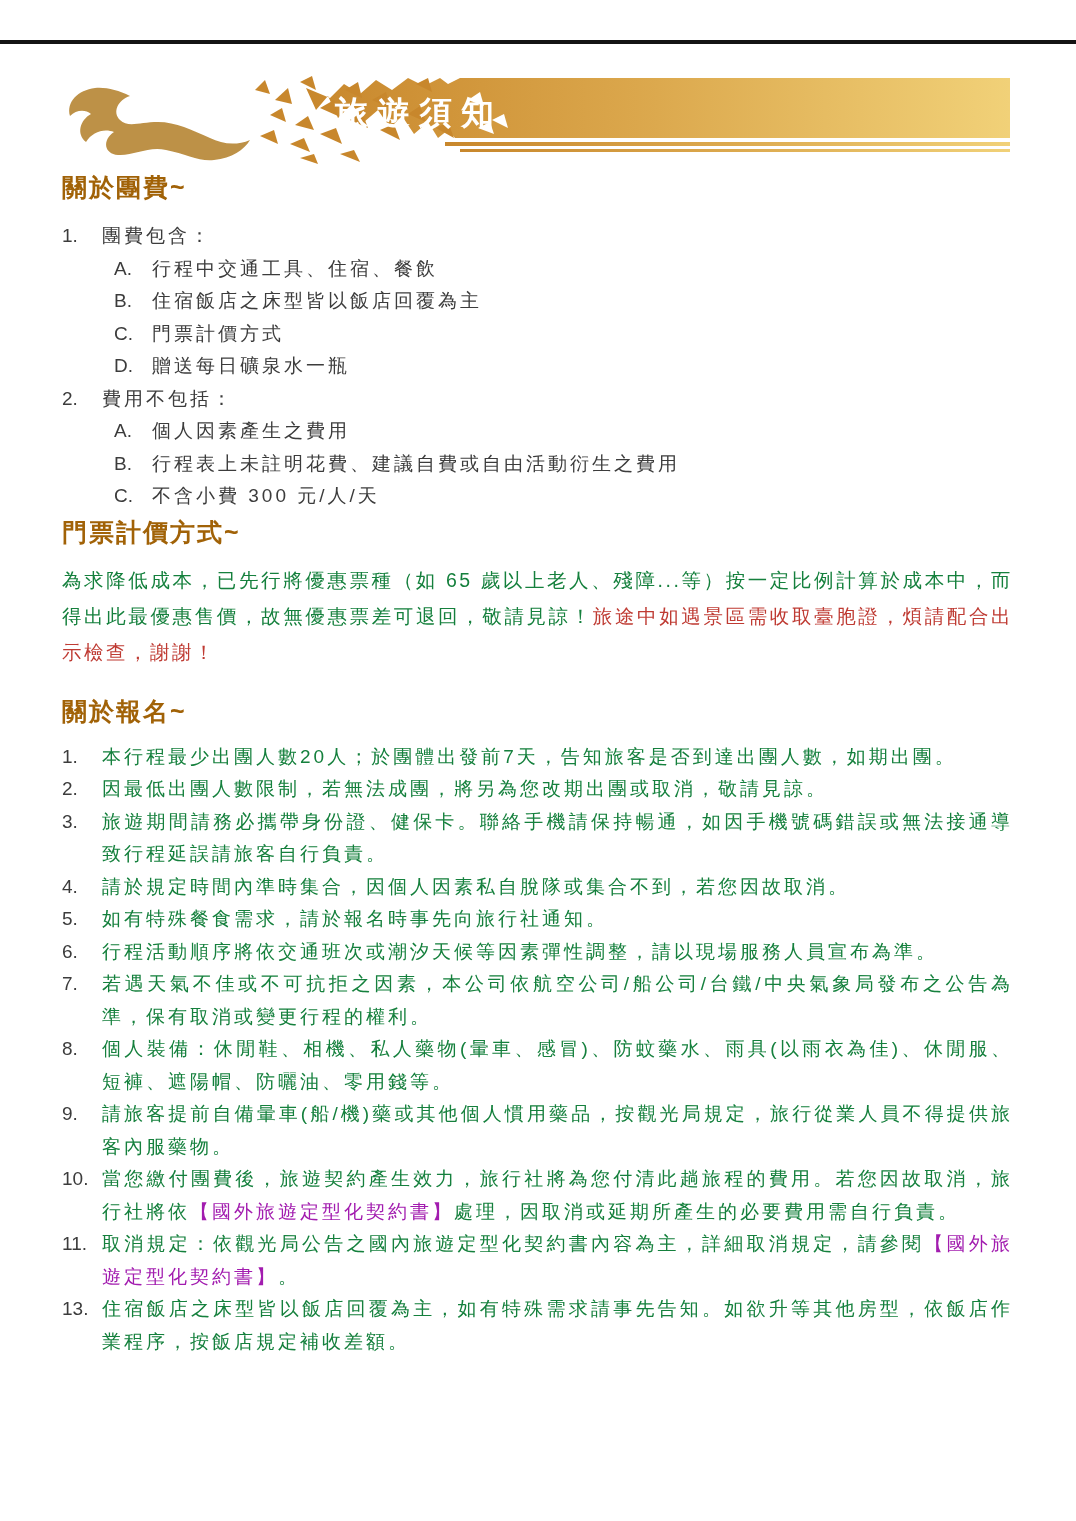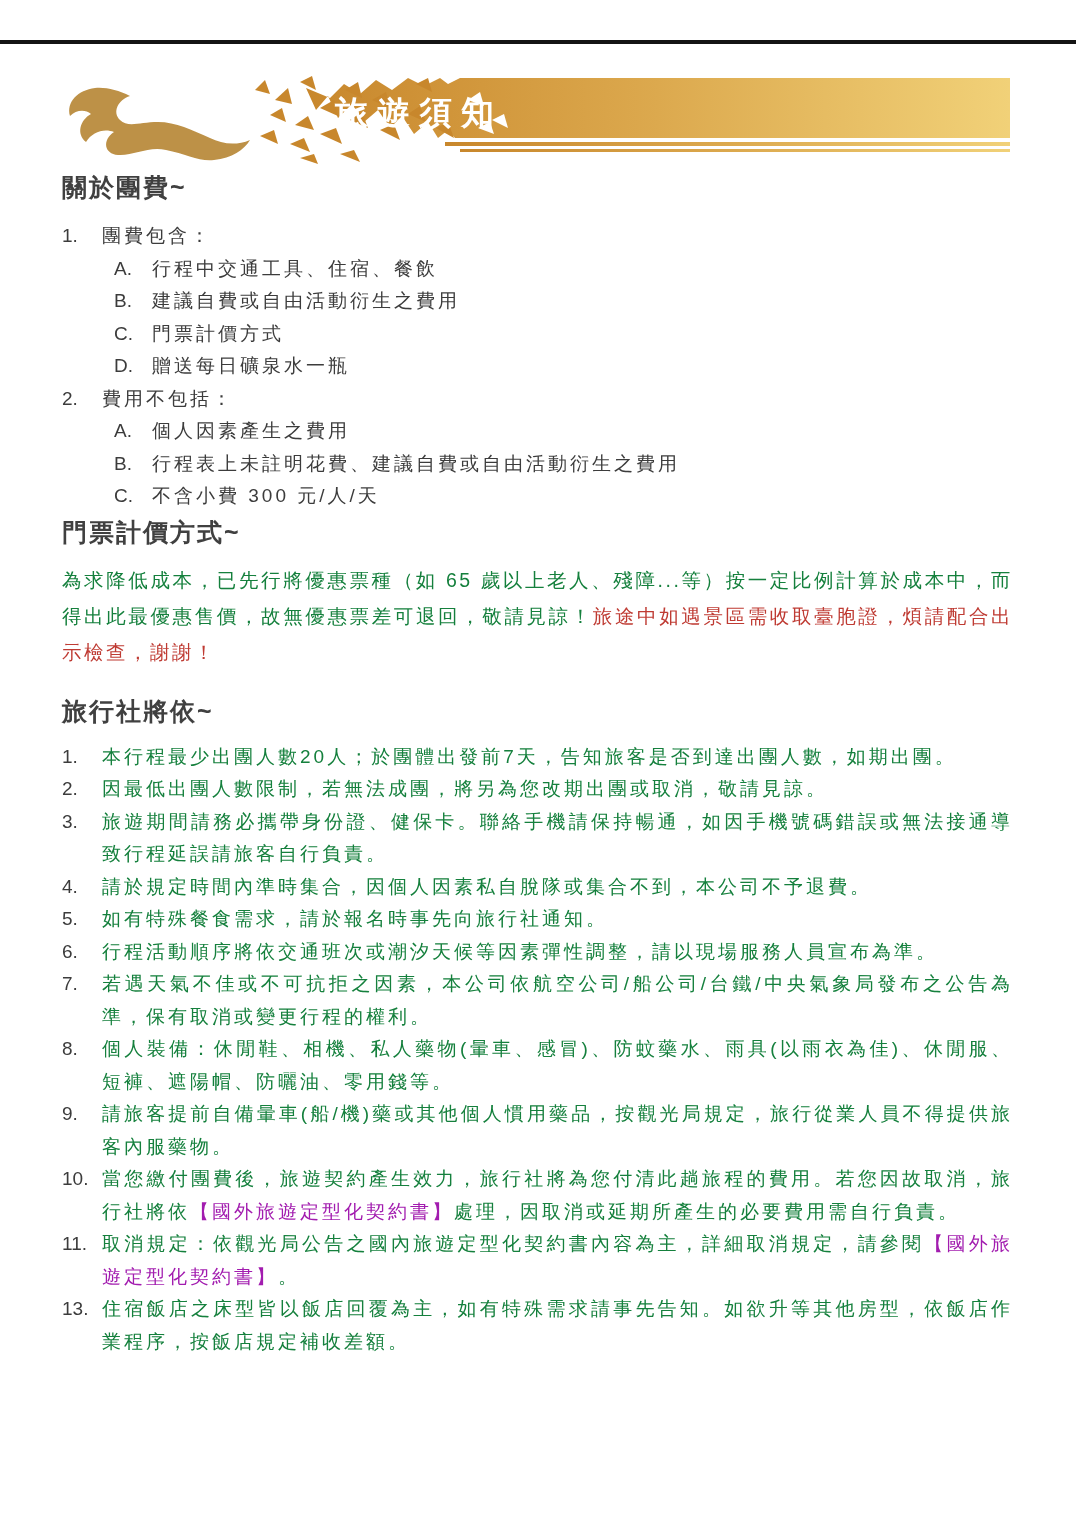--- a/index.html
+++ b/index.html
@@ -10,21 +10,21 @@
   }
   .topline{position:absolute;top:40px;left:0;width:1076px;height:4px;background:#141414;}
   .banner{position:absolute;top:70px;left:0;width:1076px;height:95px;display:block;}
   .banner text{
     font-family:"Liberation Serif","DejaVu Serif",serif;
     font-weight:bold;letter-spacing:9px;
   }
   .content{position:absolute;top:172px;left:62px;width:951px;}
   h2.sec{
     margin:0;font-size:25px;line-height:30px;font-weight:bold;
-    color:#404040;letter-spacing:2px;
+    color:#a16207;letter-spacing:2px;
   }
   .list{margin-top:18px;}
   .list.signup{margin-top:15px;}
   .li{display:flex;align-items:flex-start;font-size:19px;line-height:32.5px;letter-spacing:3px;}
   .li .num{flex:0 0 40px;letter-spacing:0;}
   .li .txt{flex:1;display:block;text-align:justify;}
   .li.sub{margin-left:52px;}
   .li.sub .num{flex:0 0 38px;}
   h2.mt-ticket{margin-top:4px;}
   h2.mt-signup{margin-top:26px;}
@@ -92,21 +92,21 @@
       <div class="li">
         <span class="num">1.</span>
         <span class="txt">團費包含：</span>
       </div>
       <div class="li sub">
         <span class="num">A.</span>
         <span class="txt">行程中交通工具、住宿、餐飲</span>
       </div>
       <div class="li sub">
         <span class="num">B.</span>
-        <span class="txt">建議自費或自由活動衍生之費用</span>
+        <span class="txt">住宿飯店之床型皆以飯店回覆為主</span>
       </div>
       <div class="li sub">
         <span class="num">C.</span>
         <span class="txt">門票計價方式</span>
       </div>
       <div class="li sub">
         <span class="num">D.</span>
         <span class="txt">贈送每日礦泉水一瓶</span>
       </div>
       <div class="li">
@@ -123,37 +123,37 @@
       </div>
       <div class="li sub">
         <span class="num">C.</span>
         <span class="txt">不含小費 300 元/人/天</span>
       </div>
     </div>
 
   <h2 class="sec mt-ticket">門票計價方式~</h2>
   <p class="para"><span class="normal">為求降低成本，已先行將優惠票種（如 65 歲以上老人、殘障...等）按一定比例計算於成本中，而得出此最優惠售價，故無優惠票差可退回，敬請見諒！</span><span class="red">旅途中如遇景區需收取臺胞證，煩請配合出示檢查，謝謝！</span></p>
 
-  <h2 class="sec mt-signup">旅行社將依~</h2>
+  <h2 class="sec mt-signup">關於報名~</h2>
   <div class="list signup">
       <div class="li">
         <span class="num">1.</span>
         <span class="txt"><span class="normal">本行程最少出團人數20人；於團體出發前7天，告知旅客是否到達出團人數，如期出團。</span></span>
       </div>
       <div class="li">
         <span class="num">2.</span>
         <span class="txt"><span class="normal">因最低出團人數限制，若無法成團，將另為您改期出團或取消，敬請見諒。</span></span>
       </div>
       <div class="li">
         <span class="num">3.</span>
         <span class="txt"><span class="normal">旅遊期間請務必攜帶身份證、健保卡。聯絡手機請保持暢通，如因手機號碼錯誤或無法接通導致行程延誤請旅客自行負責。</span></span>
       </div>
       <div class="li">
         <span class="num">4.</span>
-        <span class="txt"><span class="normal">請於規定時間內準時集合，因個人因素私自脫隊或集合不到，本公司不予退費。</span></span>
+        <span class="txt"><span class="normal">請於規定時間內準時集合，因個人因素私自脫隊或集合不到，若您因故取消。</span></span>
       </div>
       <div class="li">
         <span class="num">5.</span>
         <span class="txt"><span class="normal">如有特殊餐食需求，請於報名時事先向旅行社通知。</span></span>
       </div>
       <div class="li">
         <span class="num">6.</span>
         <span class="txt"><span class="normal">行程活動順序將依交通班次或潮汐天候等因素彈性調整，請以現場服務人員宣布為準。</span></span>
       </div>
       <div class="li">

